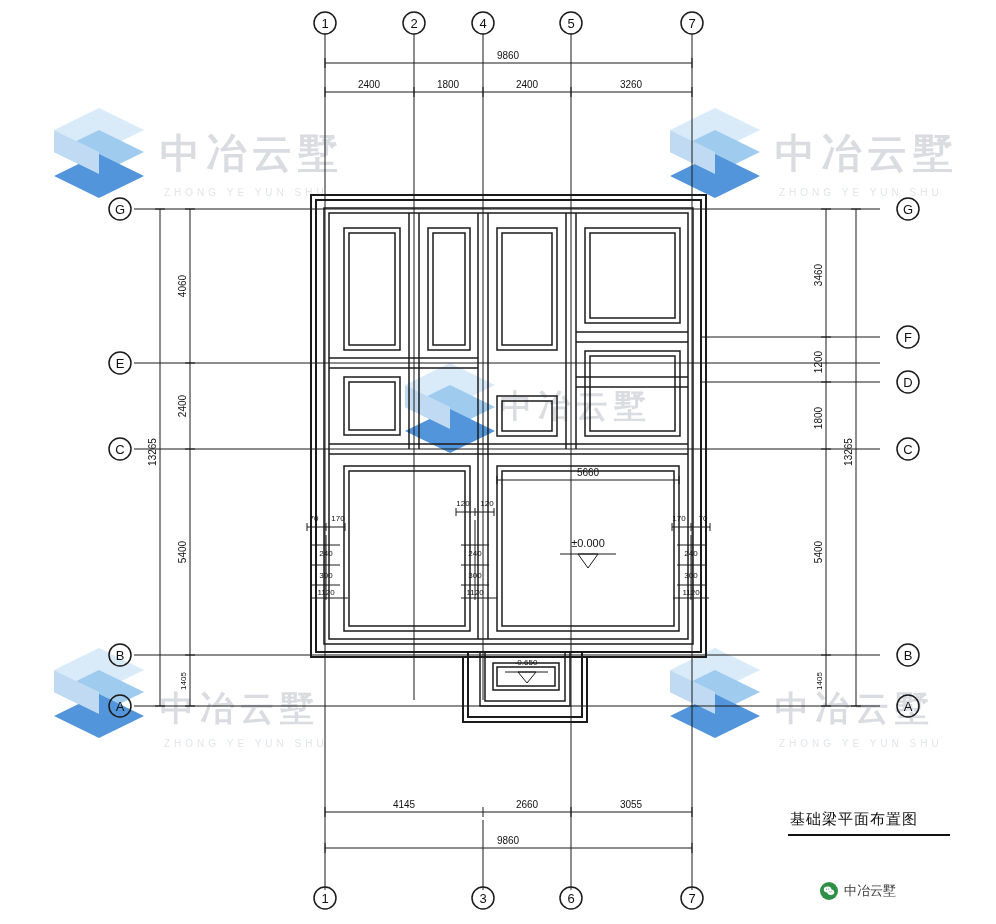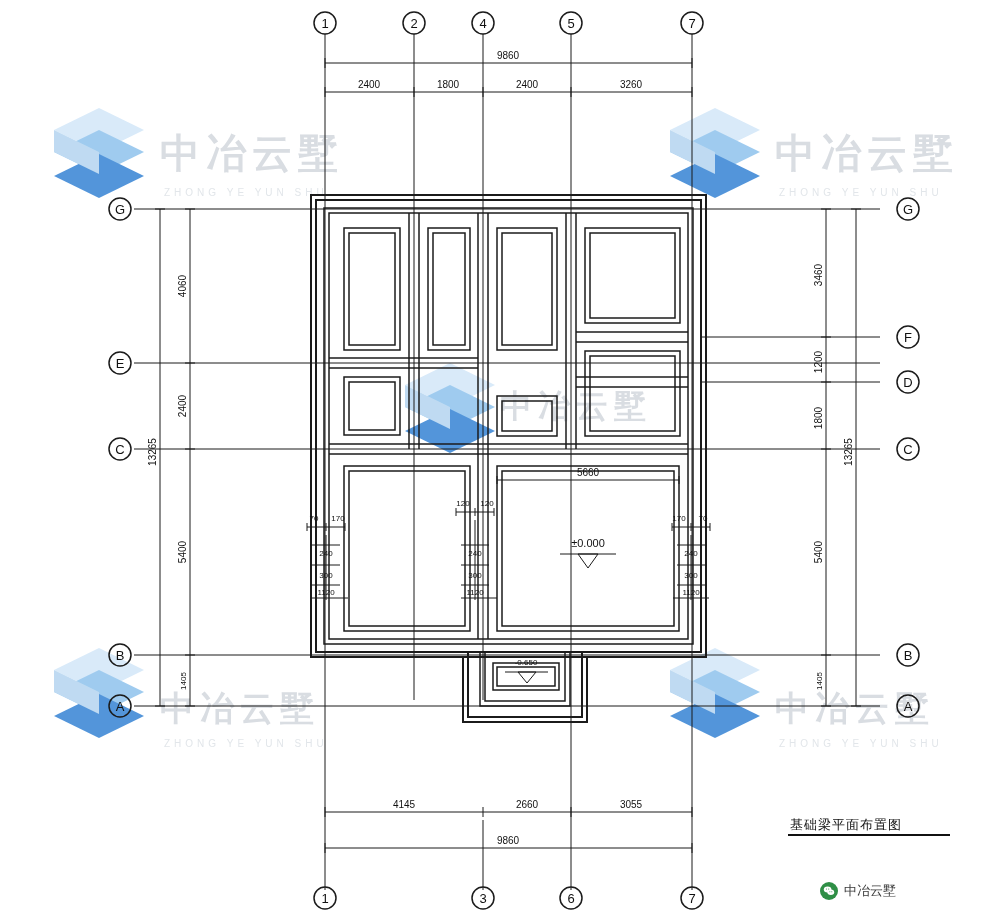--- a/index.html
+++ b/index.html
@@ -30,25 +30,24 @@
   }
   .cube{position:absolute;pointer-events:none;}
 
   
   svg.dwg{position:absolute;left:0;top:0;}
 
   
   .title-cn{
     position:absolute;
     font-family:"DejaVu Sans", sans-serif;
-    font-size:13px;
+    font-size:15px;
     color:#111;
     letter-spacing:1px;
     white-space:nowrap;
-    margin-top:6px;
   }
   .title-rule{position:absolute;background:#111;height:2px;}
 
   .wechat{
     position:absolute;
     display:flex;align-items:center;gap:6px;
     color:#3a3a3a;
     font-size:13px;
     white-space:nowrap;
     font-family:"DejaVu Sans", sans-serif;

